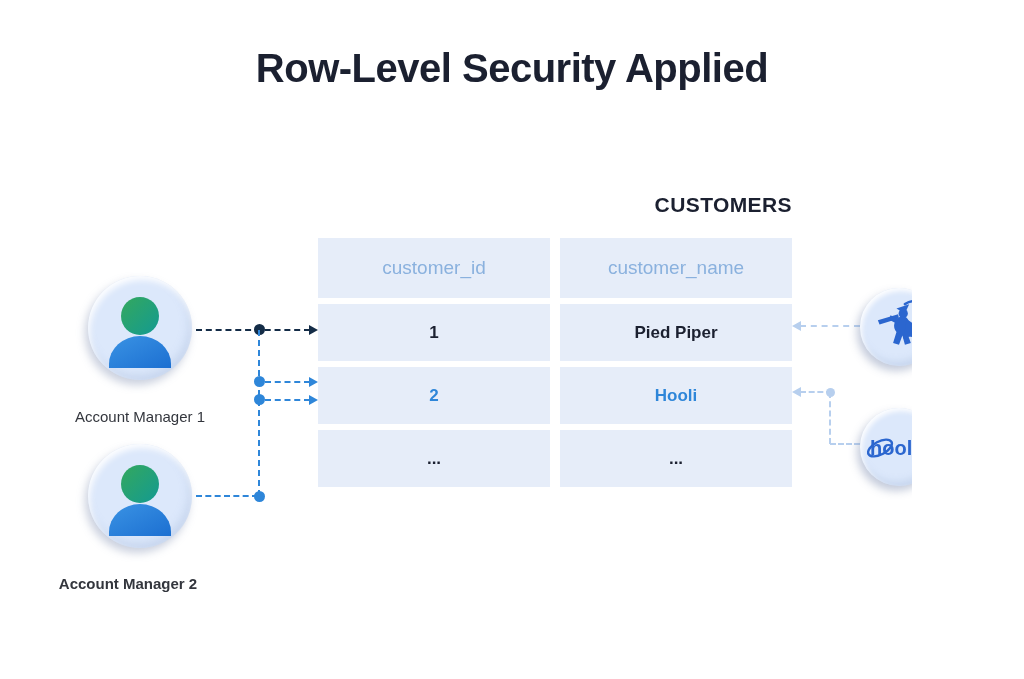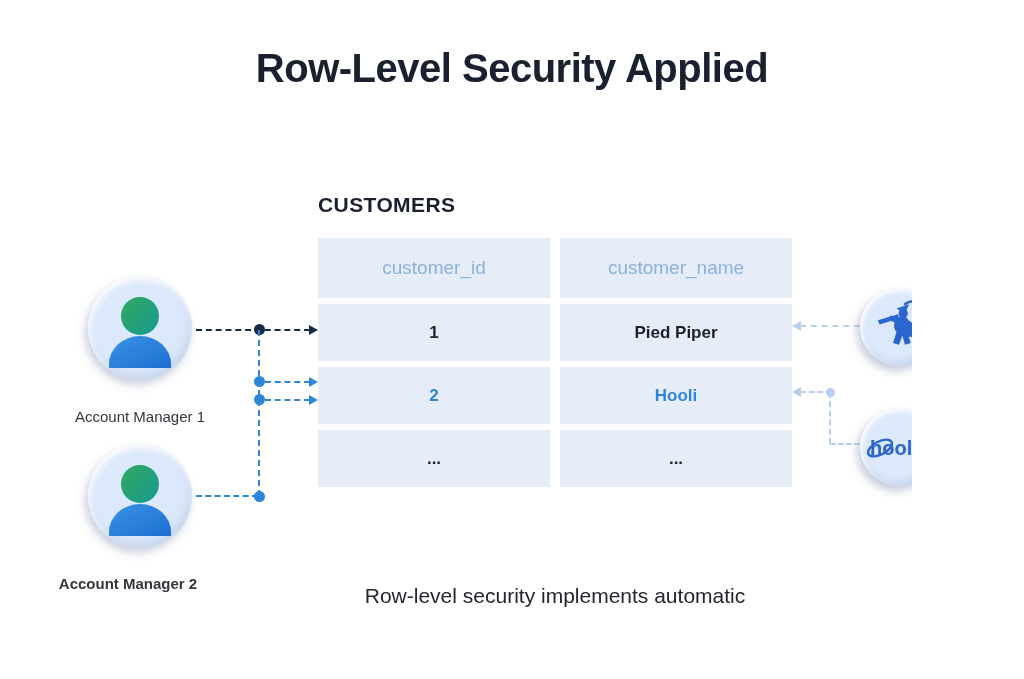--- a/index.html
+++ b/index.html
@@ -7,21 +7,21 @@
   .canvas {
     position:relative; width:912px; height:679px; background:#ffffff;
     overflow:hidden; font-family:"Liberation Sans", sans-serif;padding-left:16px;
   }
   .main-title {
     position:absolute; left:0; top:46px; width:1024px; text-align:center;
     font-size:40px; font-weight:800; letter-spacing:-0.5px;
     color:var(--dark-text, #14161c);
   }
   .table-title {
-    position:absolute; left:318px; top:193px; width:474px; text-align:left;
+    position:absolute; left:318px; top:193px; width:474px; text-align:right;
     font-size:21px; font-weight:700; letter-spacing:0.4px;
     color:var(--dark-text, #14161c);
   }
   .customers-table {
     position:absolute; left:318px; top:238px; width:474px;
     display:grid; grid-template-columns:1fr 1fr;
     grid-template-rows:60px 57px 57px 57px; column-gap:10px; row-gap:6px;
   }
   .cell {
     background:var(--cell-bg, #e6edf9);
@@ -163,16 +163,15 @@
   <div class="logo-circle" style="left:860px; top:408px;">
     <div class="hooli-wrap">
       <svg width="64" height="42" viewBox="0 0 64 42">
         <ellipse cx="13" cy="22" rx="13" ry="6.5" transform="rotate(-28 13 22)" fill="none" stroke="#2b66cf" stroke-width="2.4"></ellipse>
         <text x="3" y="29" font-size="20" font-weight="bold" fill="#2b66cf">hooli</text>
       </svg>
     </div>
   </div>
 
   <div class="caption">
-    <div>Row-level security implements automatic</div>
   </div>
 
 </div>
 
 </body></html>

